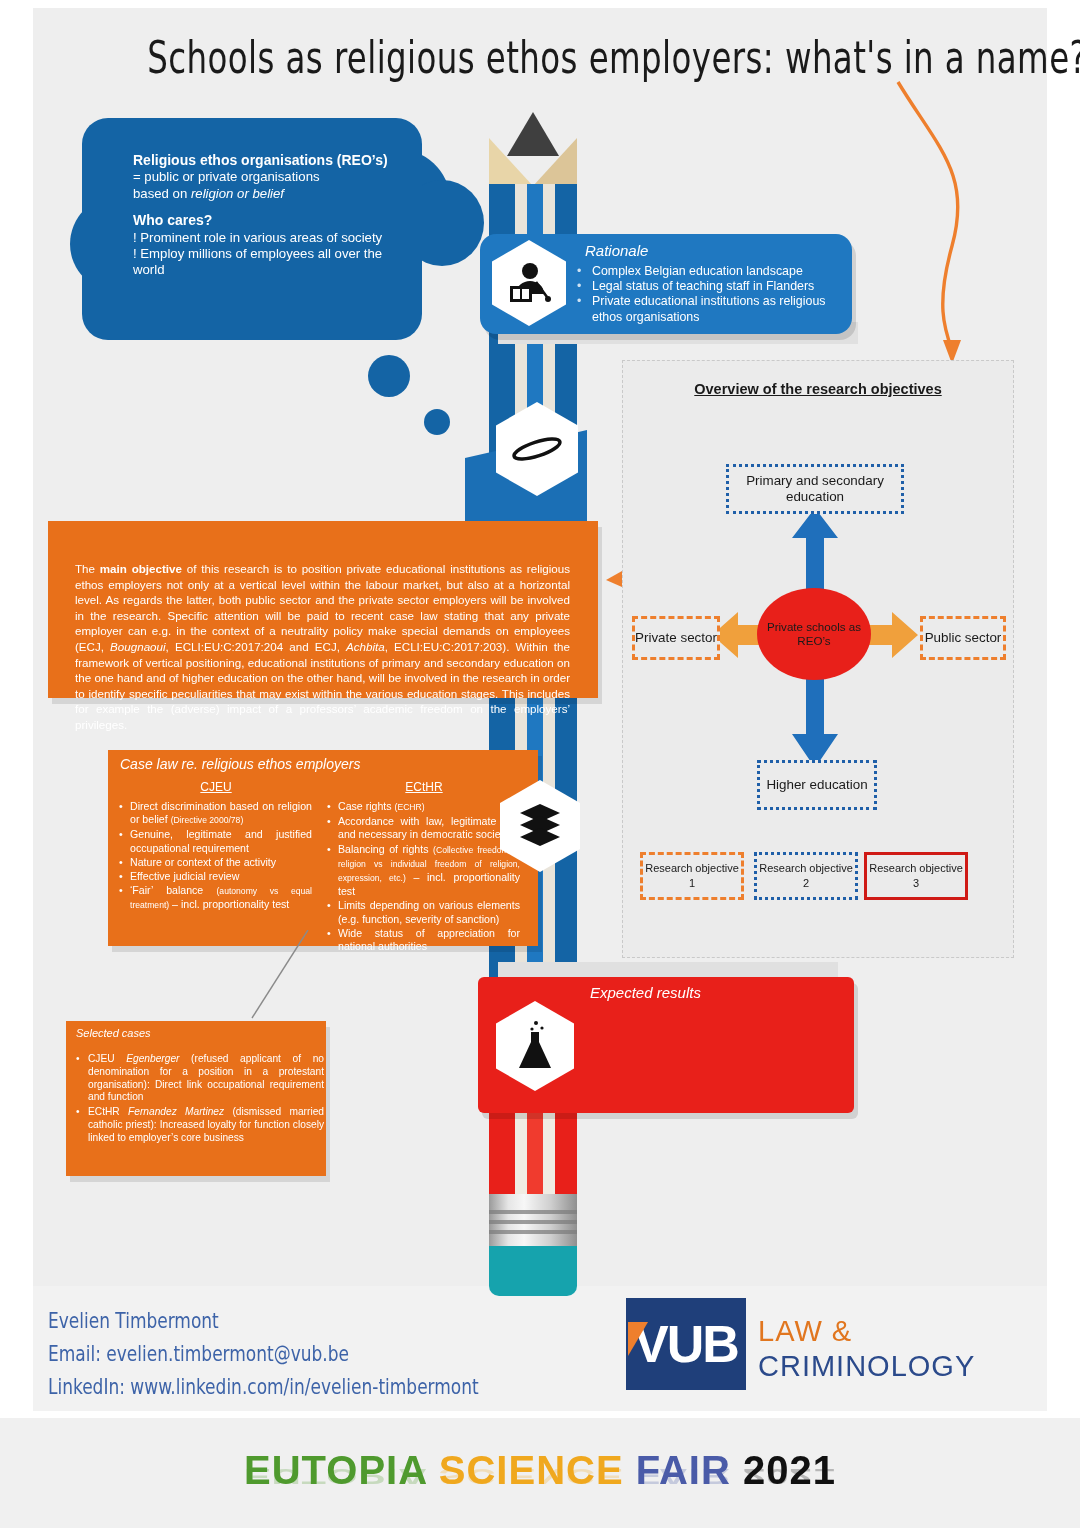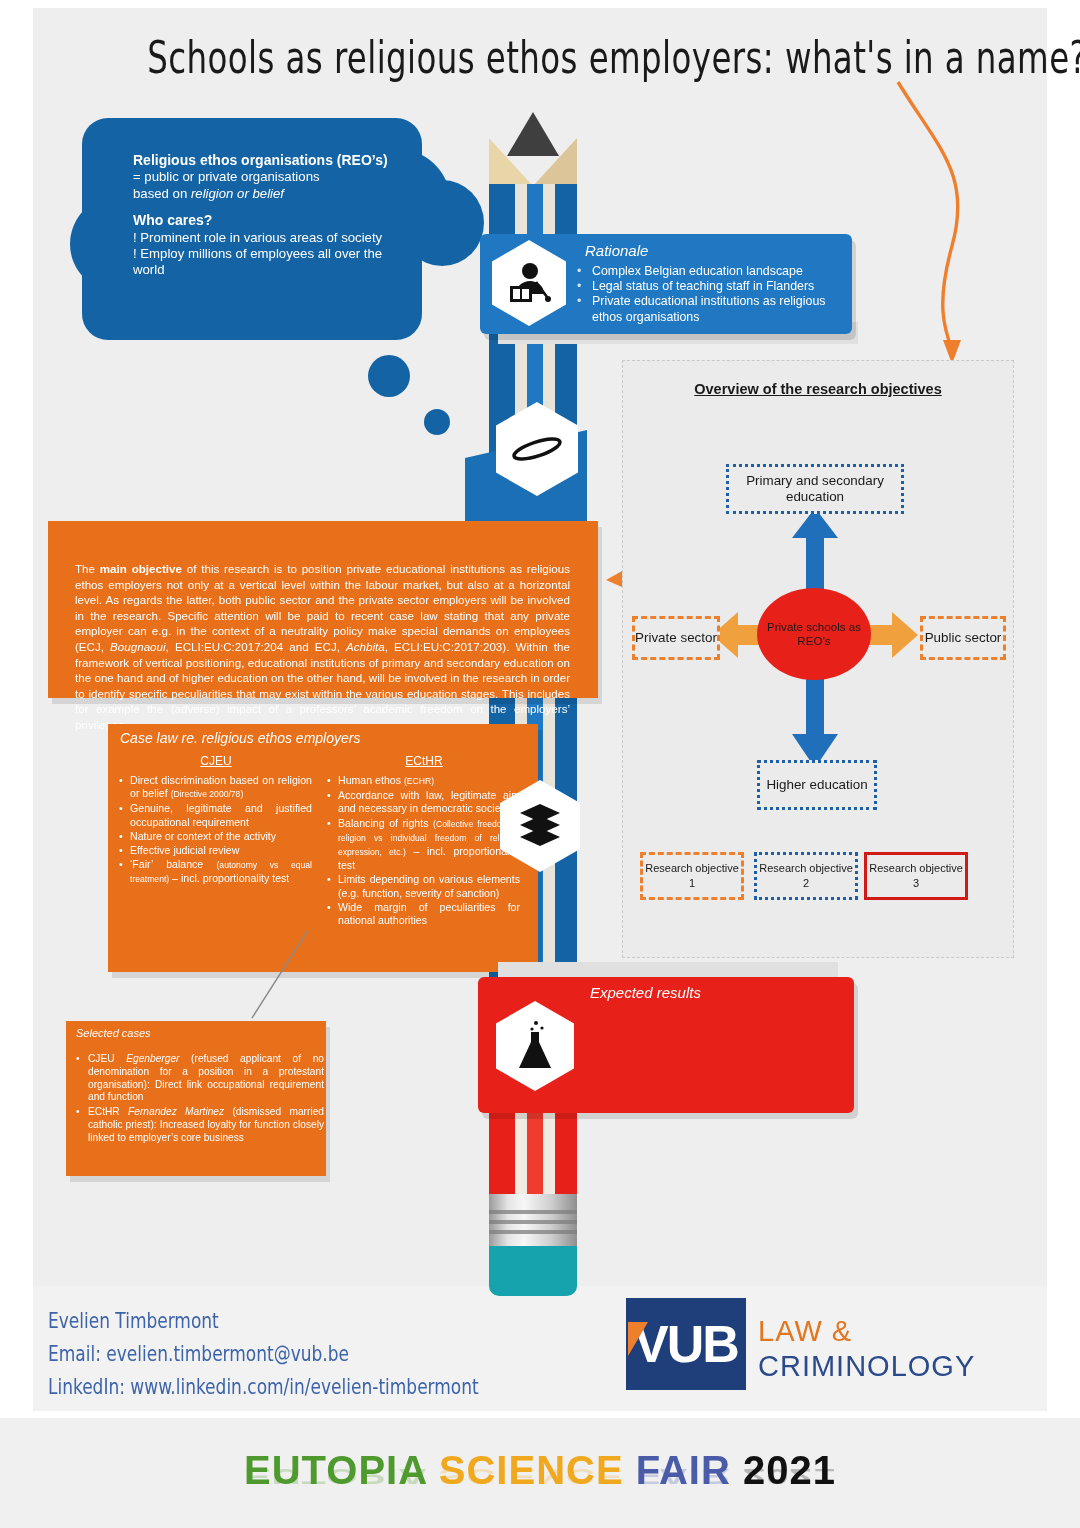--- a/index.html
+++ b/index.html
@@ -67,38 +67,38 @@
   
   .hex{position:absolute;width:82px;height:94px;background:#ffffff;
        clip-path:polygon(50% 0,100% 25%,100% 75%,50% 100%,0 75%,0 25%);
        display:flex;align-items:center;justify-content:center;}
 
   
   .shadowcard{position:absolute;background:#e0e0e0;}
 
   
   .rationale{position:absolute;left:480px;top:234px;width:372px;height:100px;
-             background:#1f78c1;border-radius:6px;box-shadow:4px 6px 0 rgba(0,0,0,.12);}
+             background:#1f78c1;border-radius:16px;box-shadow:4px 6px 0 rgba(0,0,0,.12);}
   .rationale h3{position:absolute;left:105px;top:8px;margin:0;color:#fff;font-style:italic;
                 font-weight:400;font-size:15px;}
   .rationale ul{position:absolute;left:92px;top:30px;margin:0;padding:0 10px 0 18px;
                 list-style:none;color:#fff;font-size:12.4px;line-height:15.2px;}
   .rationale li{position:relative;padding-left:2px;}
   .rationale li:before{content:"\2022";position:absolute;left:-13px;color:#cfe2f3;}
 
   
   .mainobj{position:absolute;left:48px;top:521px;width:550px;height:177px;background:#e8701a;
            box-shadow:4px 6px 0 rgba(0,0,0,.10);}
   .mainobj p{margin:16px;padding:24px 12px 0 11px;color:#fff;font-size:11.6px;line-height:15.6px;
              text-align:justify;}
   .mainobj b{font-weight:700;}
   .mainobj i{font-style:italic;}
 
   
-  .caselaw{position:absolute;left:108px;top:724px;width:430px;height:248px;background:#e8701a;
+  .caselaw{position:absolute;left:108px;top:750px;width:430px;height:196px;background:#e8701a;
            box-shadow:4px 6px 0 rgba(0,0,0,.10);}
   .caselaw h3{position:absolute;left:12px;top:6px;margin:0;color:#fff;font-style:italic;
               font-weight:400;font-size:14px;}
   .cl-cols{position:absolute;left:8px;top:30px;width:414px;display:flex;gap:8px;}
   .cl-col{width:200px;}
   .cl-col .hd{text-align:center;color:#fff;font-size:12px;text-decoration:underline;
               margin-bottom:6px;font-weight:400;}
   .cl-col ul{margin:0;padding:0 4px 0 14px;list-style:none;color:#fff;font-size:10.6px;
              line-height:13.2px;text-align:justify;}
   .cl-col li{position:relative;margin-bottom:1px;}
@@ -275,25 +275,25 @@
           <li><span>Direct discrimination based on religion or belief </span><span class="sm">(Directive 2000/78)</span></li>
           <li>Genuine, legitimate and justified occupational requirement</li>
           <li>Nature or context of the activity</li>
           <li>Effective judicial review</li>
           <li><span>‘Fair’ balance </span><span class="sm">(autonomy vs equal treatment)</span><span> – incl. proportionality test</span></li>
         </ul>
       </div>
       <div class="cl-col">
         <div class="hd">ECtHR</div>
         <ul>
-          <li><span>Human ethos </span><span class="sm">(ECHR)</span></li>
+          <li><span>Case rights </span><span class="sm">(ECHR)</span></li>
           <li>Accordance with law, legitimate aim and necessary in democratic society</li>
           <li><span>Balancing of rights </span><span class="sm">(Collective freedom of religion vs individual freedom of religion, expression, etc.)</span><span> – incl. proportionality test</span></li>
           <li>Limits depending on various elements (e.g. function, severity of sanction)</li>
-          <li>Wide margin of peculiarities for national authorities</li>
+          <li>Wide status of appreciation for national authorities</li>
         </ul>
       </div>
     </div>
   </div>
 
   <div class="hex" style="left:500px;top:780px;width:80px;height:92px;">
     <svg width="44" height="48" viewBox="0 0 44 48">
       <polygon points="22,2 42,11 22,20 2,11" fill="#111"></polygon>
       <polygon points="22,14 42,23 22,32 2,23" fill="#111"></polygon>
       <polygon points="22,26 42,35 22,44 2,35" fill="#111"></polygon>

